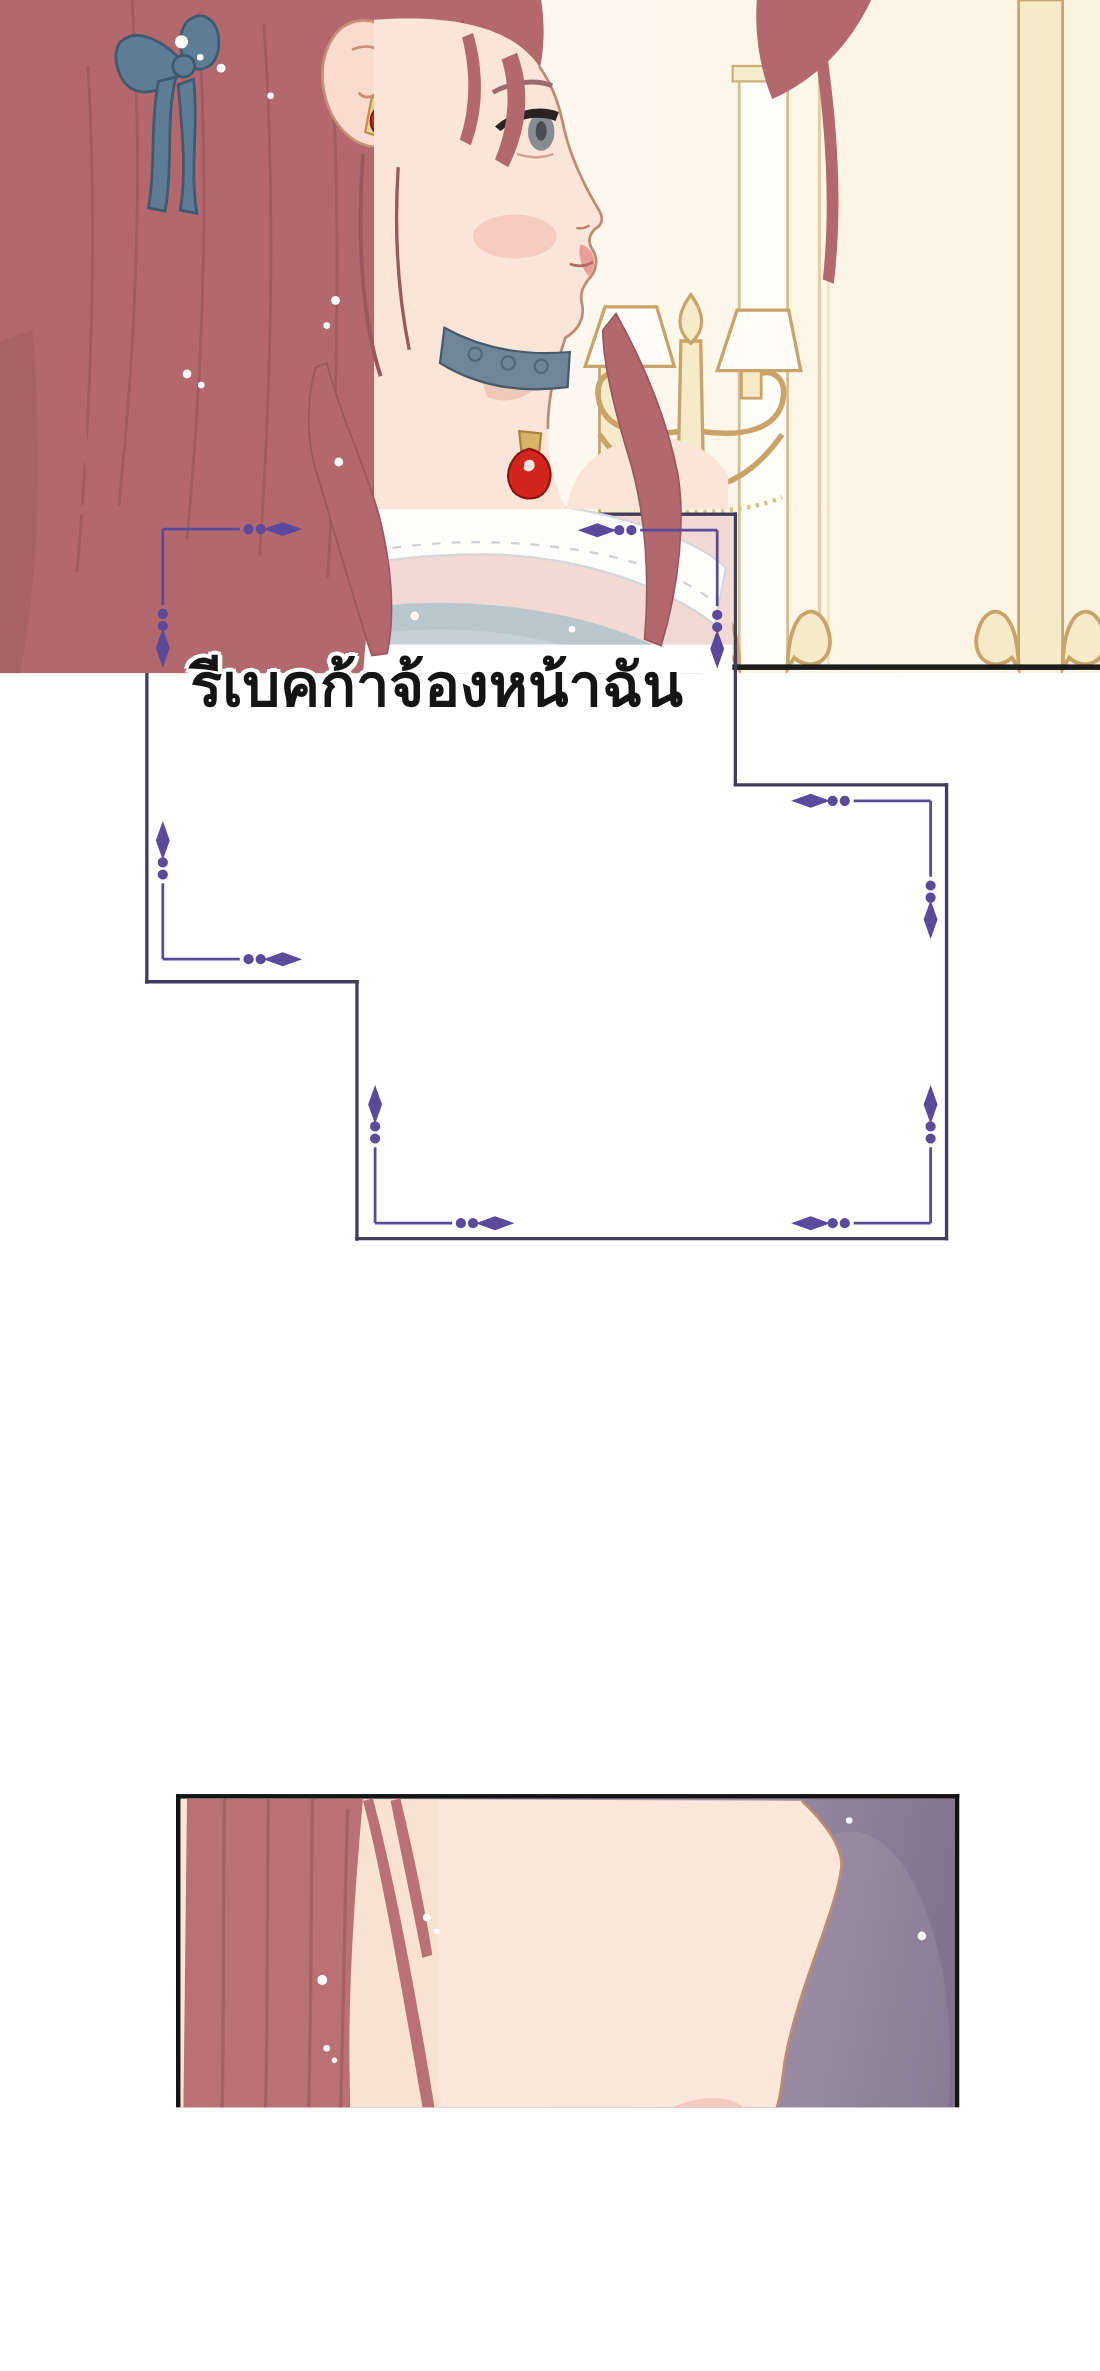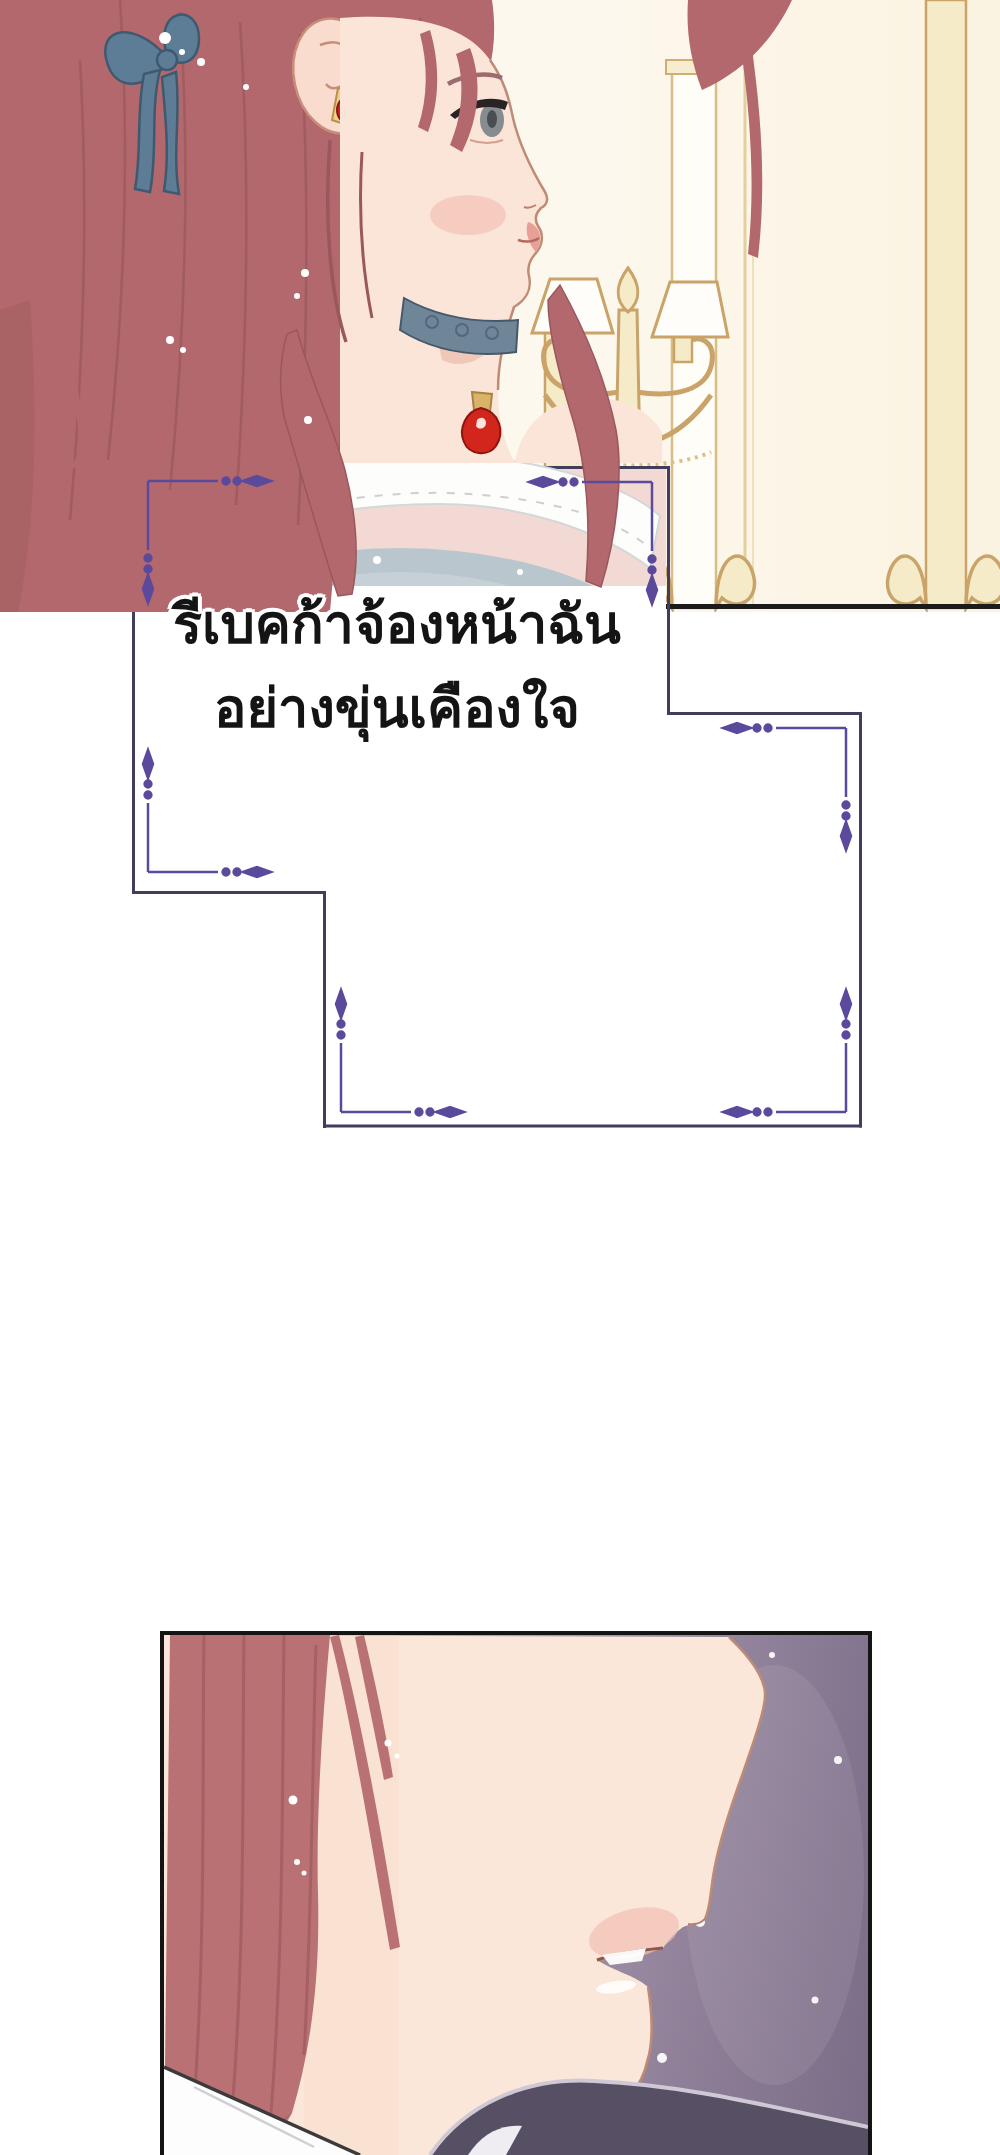--- a/index.html
+++ b/index.html
@@ -1,17 +1,17 @@
 <!DOCTYPE html>
 <html style="--page-bg: #ffffff; --ink: #141414; --panel-border: #141414; --hair: #b2686c; --hair-line: #9a585e; --skin: #fbe5d8; --blush: #f2bdb3; --ribbon: #5d7d96; --choker: #6f8598; --gem: #d2261c; --gold: #c9a368; --gold-fill: #f6ebc8; --bodice: #b9c6cd; --frame-outer: #423c5f; --frame-accent: #5b4a9c; --panel2-hair: #b97173; --panel2-skin: #fbe7d9; --shoulder-dark: #575064; --shoulder-rim: #cfc9d6; --collar-white: #fdfdfd; --art-edge-black: #1b1b1b;"><head>
 <meta charset="utf-8">
 <style>
   html,body{margin:0;padding:0;background:#ffffff;}
-  #stage{position:relative;width:1000px;height:2155px;background:var(--page-bg,#ffffff);overflow:hidden;
-         font-family:Liberation Sans, sans-serif;}
+  #stage{position:relative;width:1000px;height:1916px;background:var(--page-bg,#ffffff);overflow:hidden;
+         font-family:Liberation Serif, serif;}
   .abs{position:absolute;}
   svg{display:block;}
   
   .caption{position:absolute;text-align:center;color:var(--ink,#141414);font-weight:bold;
            text-shadow:-3px -3px 0 #fff,3px -3px 0 #fff,-3px 3px 0 #fff,3px 3px 0 #fff,
                        0 -4px 0 #fff,0 4px 0 #fff,-4px 0 0 #fff,4px 0 0 #fff;}
   #caption-1{left:134px;top:582px;width:526px;padding-right:18px;font-size:54px;line-height:84px;}
   #caption-2{left:336px;top:818px;width:516px;font-size:57px;line-height:95px;}
   .caption .line{display:block;white-space:nowrap;}
   
@@ -271,21 +271,20 @@
         <line x1="846" y1="1112" x2="846" y2="1043"></line>
           <circle cx="846" cy="1035" r="3.4"></circle>
           <circle cx="846" cy="1024" r="3.4"></circle>
         <polygon points="846,1018 851,1004 846,990 841,1004"></polygon>
       </g>
     </g>
   </svg>
 
   <div class="caption" id="caption-1">
     <span class="line">รีเบคก้าจ้องหน้าฉัน</span>
-    <span class="line">อย่างขุ่นเคืองใจ</span>
   </div>
 
   <div class="abs" id="panel-2">
     <svg width="704" height="520" viewBox="0 0 704 520">
       <defs>
         <linearGradient id="p2g" x1="0" y1="0" x2="1" y2="0">
           <stop offset="0" stop-color="#b3a2b6"></stop>
             <stop offset="0.38" stop-color="#b9a9bd"></stop>
           <stop offset="0.6" stop-color="#a796ad"></stop>
             <stop offset="1" stop-color="#83758f"></stop>

